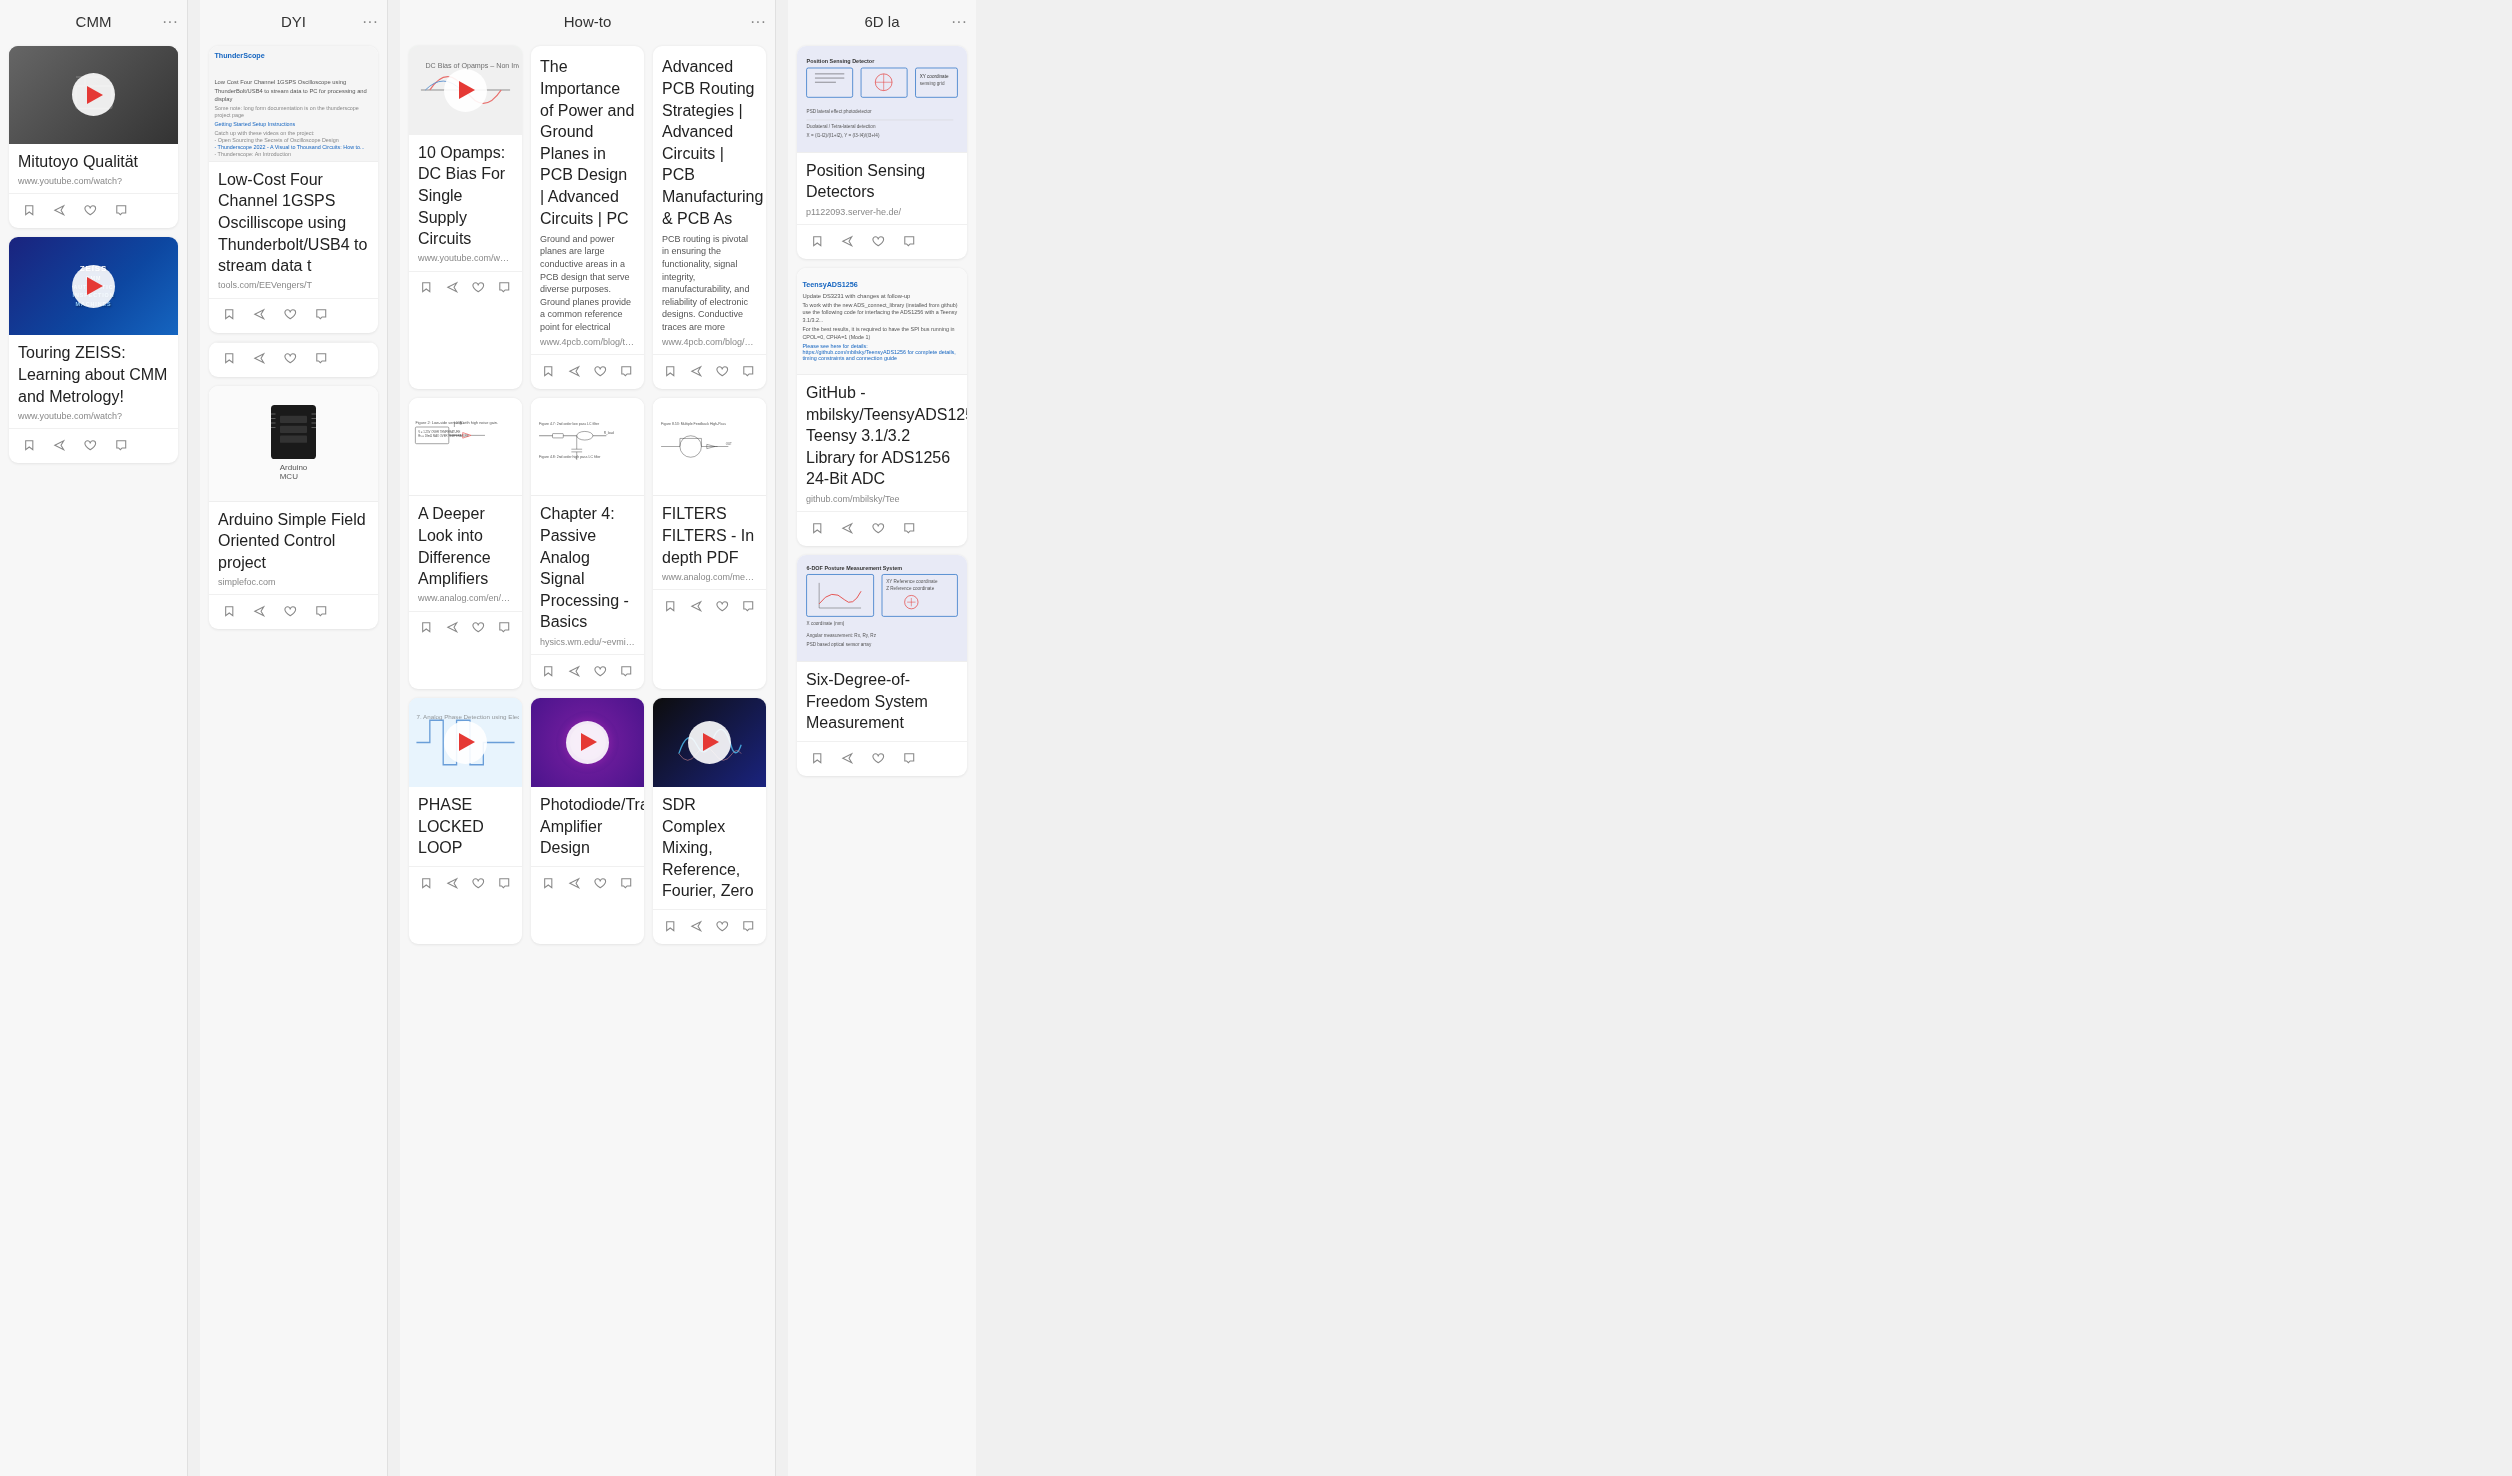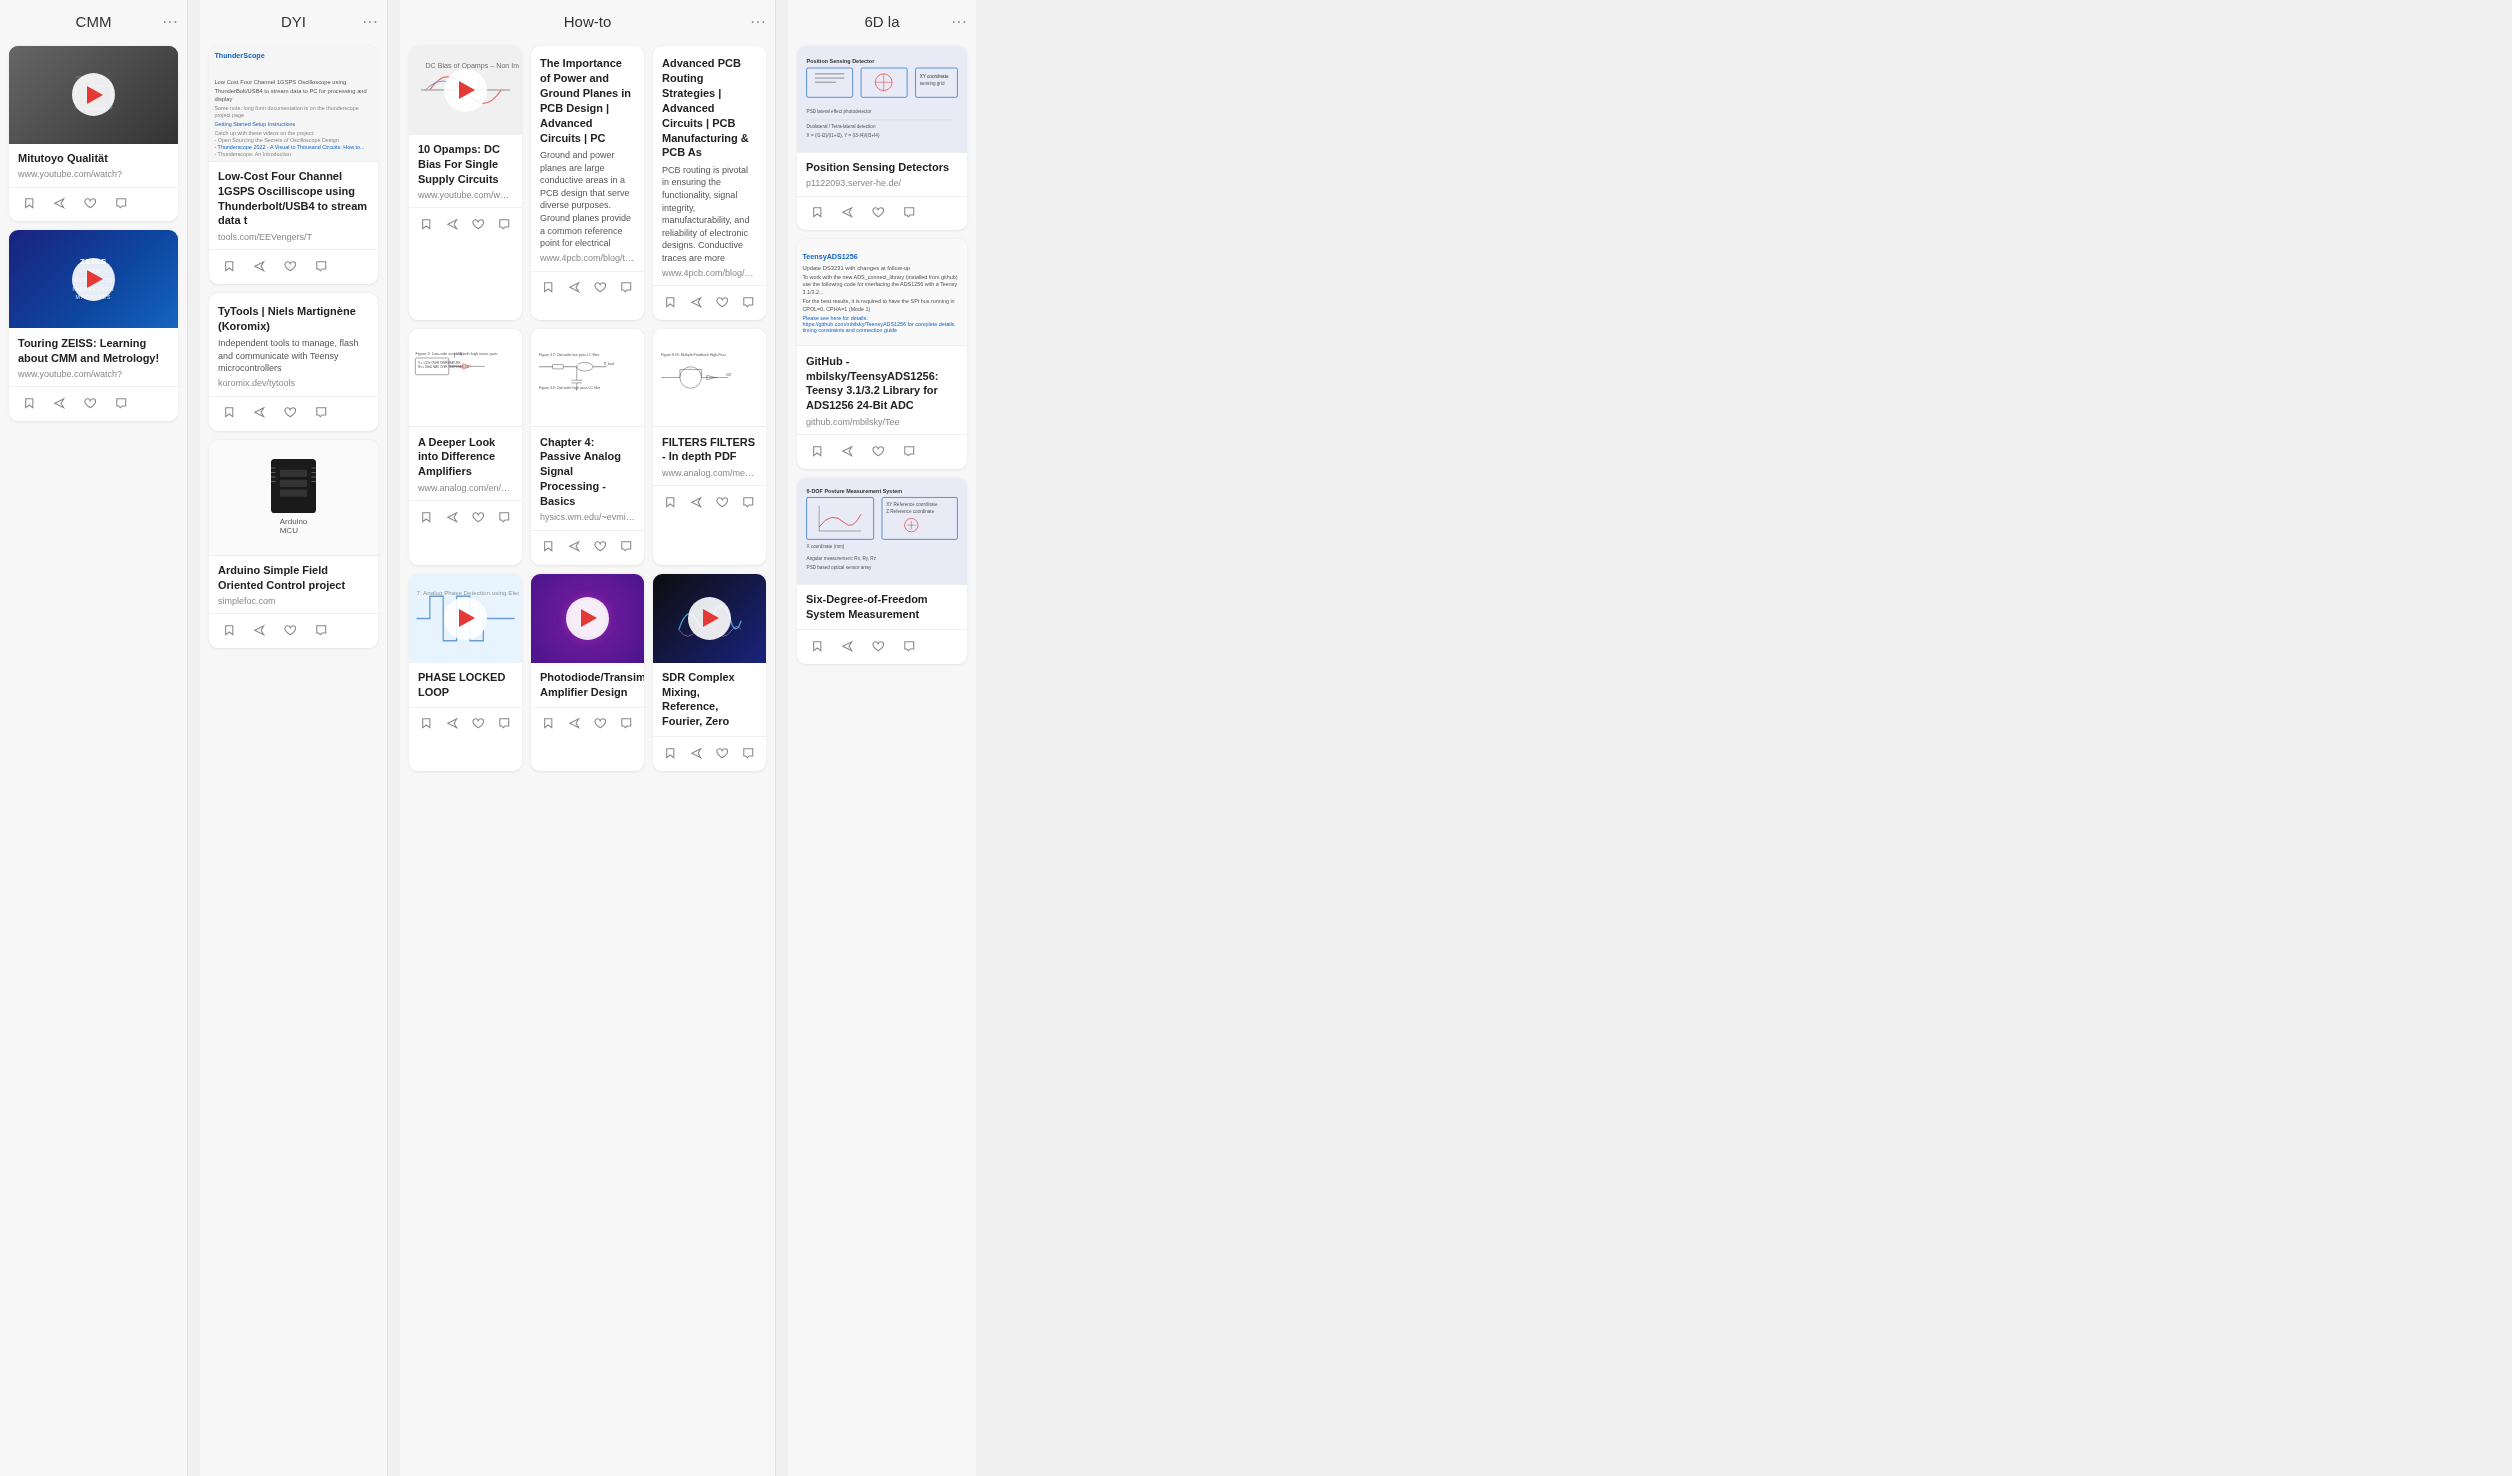--- a/index.html
+++ b/index.html
@@ -112,22 +112,22 @@
     .doc-thumb-title {
       font-weight: 700;
       font-size: 7.2px;
       color: #1565c0;
       margin-bottom: 18px;
     }
     .card-content {
       padding: 7.2px 9px 3.6px;
     }
     .card-title {
-      font-size: 11px;
-      font-weight: 700;
+      font-size: 16px;
+      font-weight: 400;
       color: #222;
       line-height: 1.35;
       margin-bottom: 3.6px;
     }
     .card-desc {
       font-size: 9px;
       color: #555;
       line-height: 1.4;
       margin-bottom: 3.6px;
     }
@@ -322,25 +322,20 @@
             </div>
           <div class="action-btn">
               <svg width="12.5" height="12.5" viewBox="0 0 14 14">
                 <path d="M2 2h10v8H8l-2 2-2-2H2V2z" fill="none" stroke="#888" stroke-width="1.2"></path>
               </svg>
             </div>
         </div>
       </div>
 
       <div class="card">
-        <div class="card-content" style="padding-top:10.7px;">
-          <div class="card-title">TyTools | Niels Martignène (Koromix)</div>
-          <div class="card-desc">Independent tools to manage, flash and communicate with Teensy microcontrollers</div>
-          <div class="card-url">koromix.dev/tytools</div>
-        </div>
         <div class="card-actions">
           <div class="action-btn">
               <svg width="12.5" height="12.5" viewBox="0 0 14 14">
                 <path d="M3 2h8v10l-4-3-4 3V2z" fill="none" stroke="#888" stroke-width="1.2"></path>
               </svg>
             </div>
           <div class="action-btn">
               <svg width="12.5" height="12.5" viewBox="0 0 14 14">
                 <path d="M2 7l10-5-3 5 3 5-10-5z" fill="none" stroke="#888" stroke-width="1.2"></path>
               </svg>

